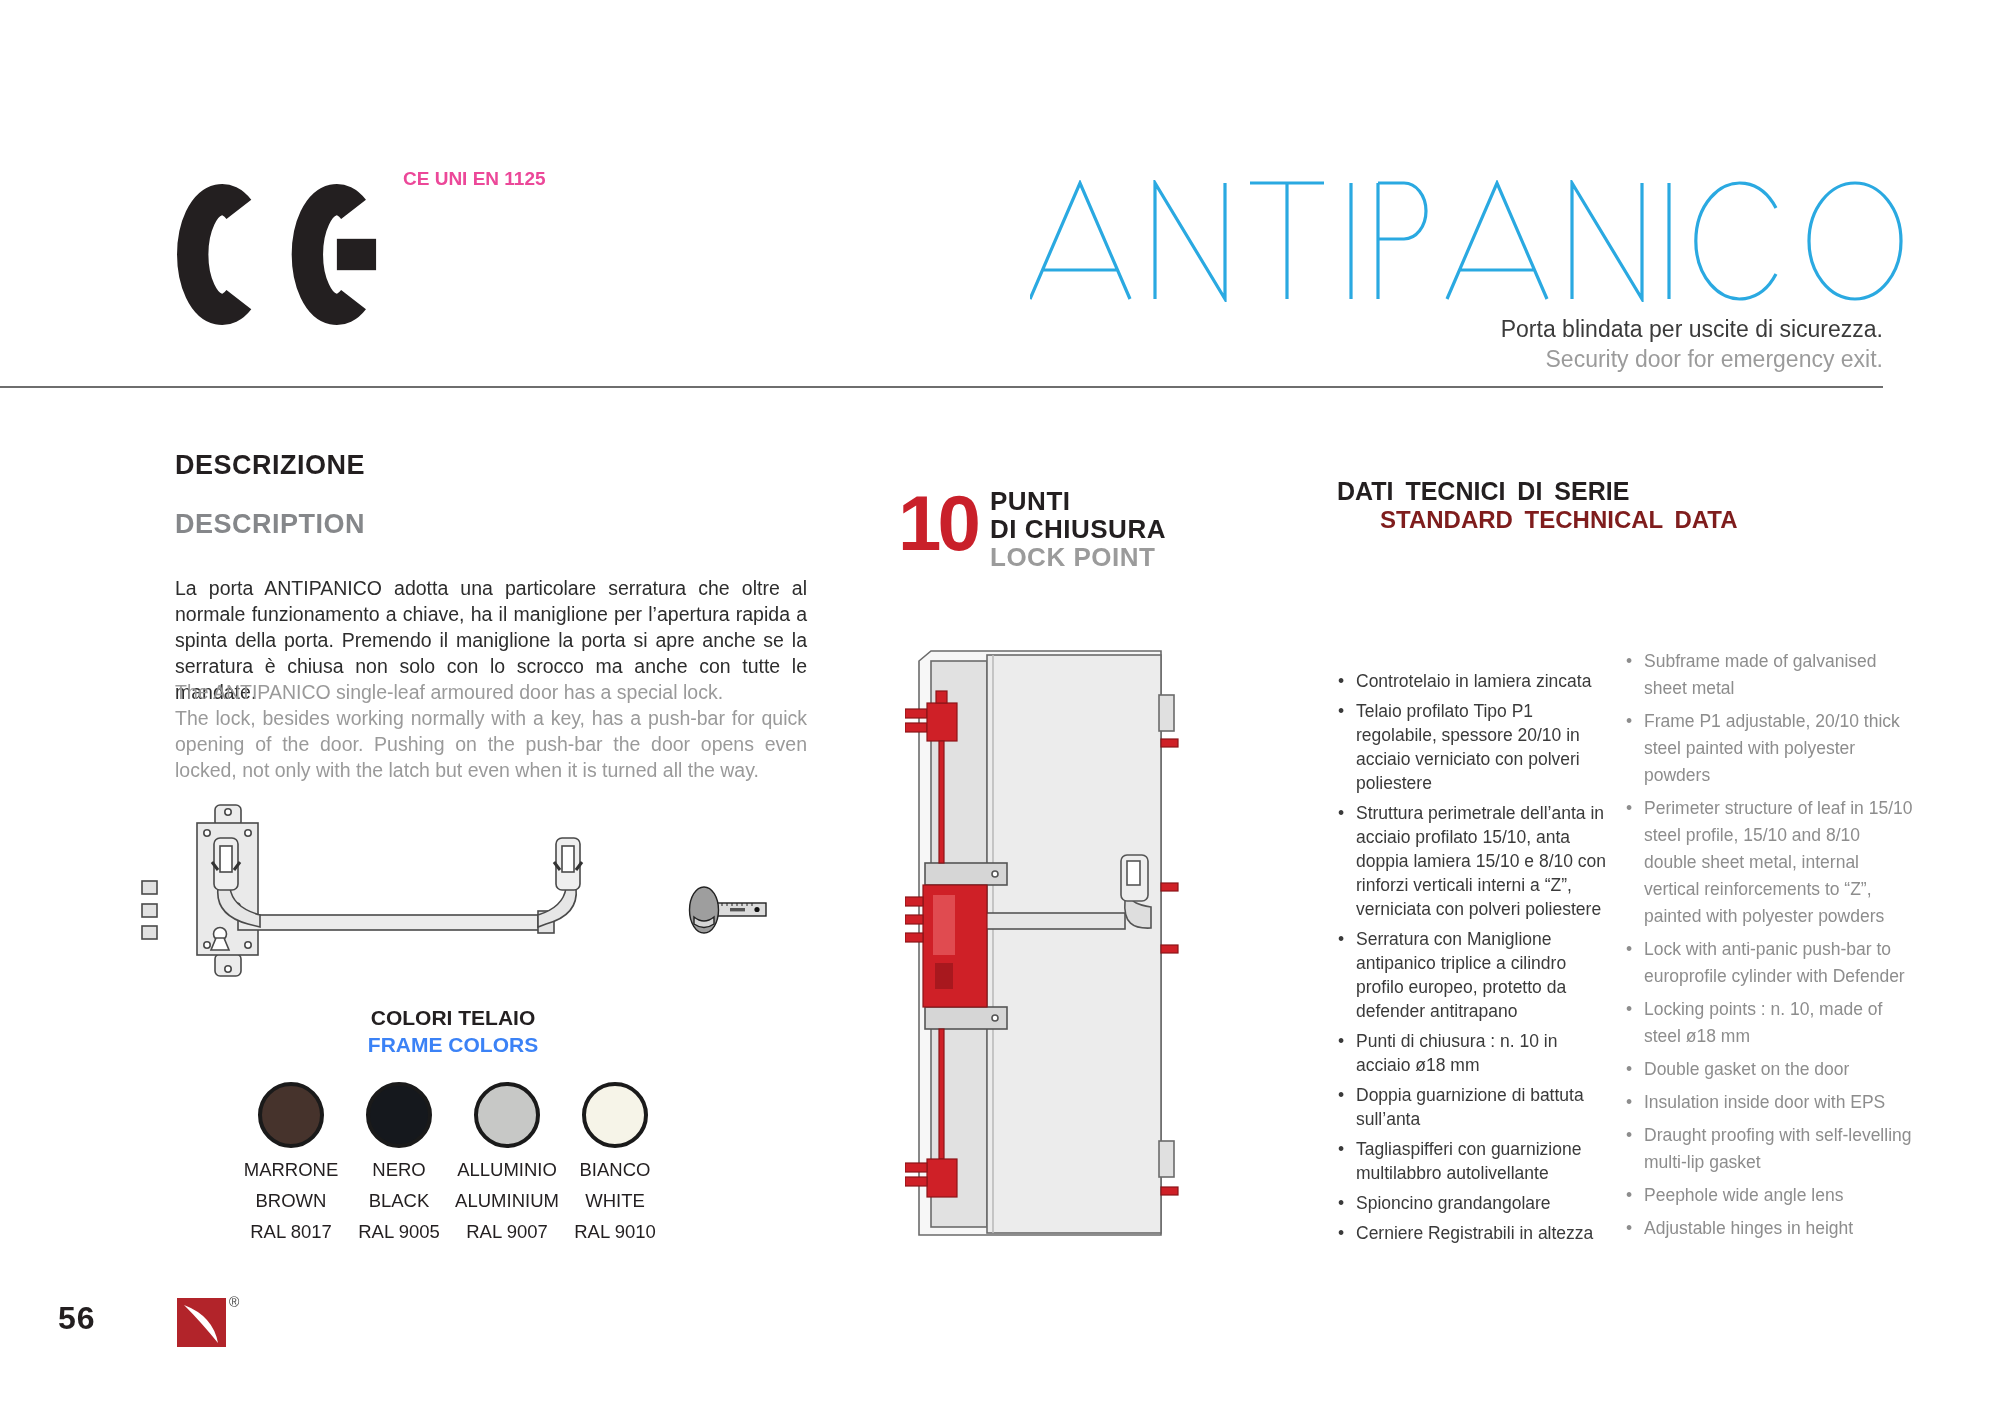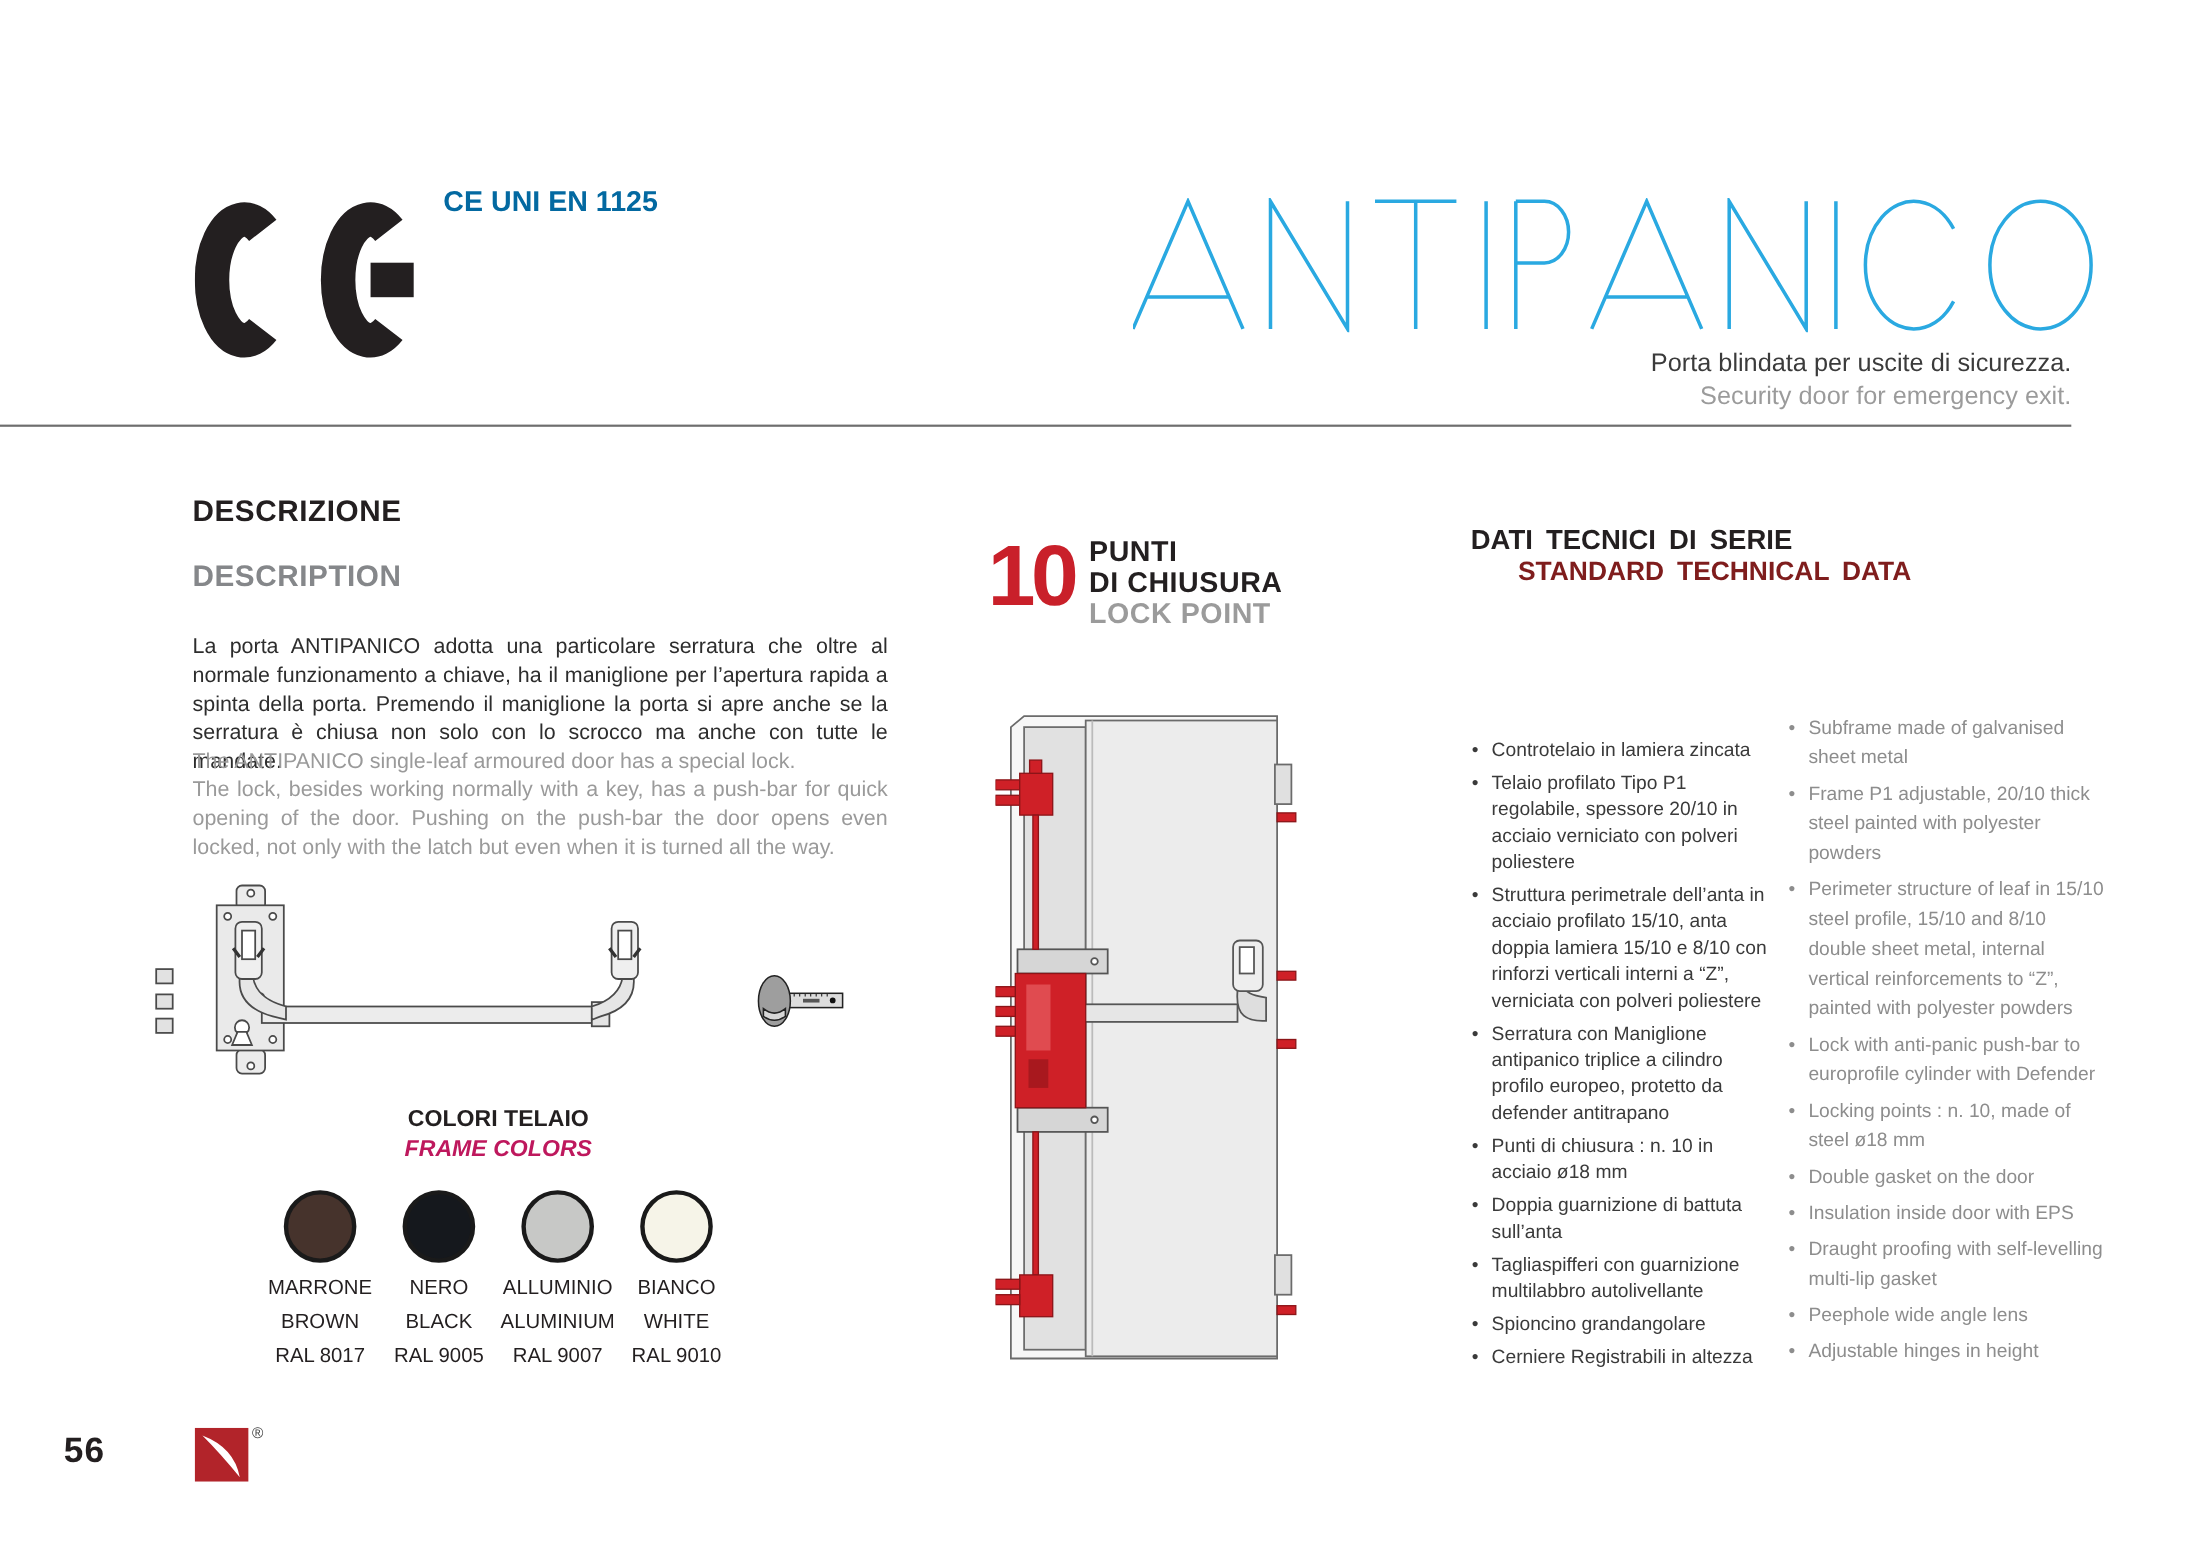--- a/index.html
+++ b/index.html
@@ -1,38 +1,38 @@
 <!DOCTYPE html>
 <html style="--blue: #2aa9e1; --red: #c9202a; --logo-red: #b2242a; --draw-red: #cf2027; --line-gray: #6e6e6e;"><head>
 <meta charset="utf-8">
 <style>
   html,body{margin:0;padding:0;background:#ffffff;}
   #page{position:relative;width:2000px;height:1412px;background:#fff;overflow:hidden;
         font-family:"Liberation Sans",sans-serif;color:#231f20;}
   .abs{position:absolute;}
 
   
-  #ce-label{left:403px;top:168px;font-size:26px;font-weight:bold;letter-spacing:0px;color:#0369a1;}
+  #ce-label{left:403px;top:168px;font-size:19px;font-weight:bold;letter-spacing:0px;color:#ec4899;}
   #title-svg{left:1030px;top:180px;}
   #subtitle-it{right:117px;top:316px;font-size:23px;color:#3b3b3b;}
   #subtitle-en{right:117px;top:346px;font-size:23px;color:#9b9b9b;}
   #divider{left:0;top:386px;width:1883px;height:2px;background:#6e6e6e;}
 
   
   #h-descr-it{left:175px;top:450px;font-size:27px;font-weight:bold;letter-spacing:.5px;color:#231f20;}
   #h-descr-en{left:175px;top:509px;font-size:27px;font-weight:bold;letter-spacing:.5px;color:#85878a;}
   #body-it{left:175px;top:575px;width:632px;font-size:19.5px;line-height:26px;text-align:justify;color:#2d2d2d;}
   #body-en{left:175px;top:679px;width:632px;font-size:19.5px;line-height:26px;color:#9a9a9a;}
   #body-en .just{text-align:justify;}
 
   #panicbar-svg{left:140px;top:798px;}
   #key-svg{left:688px;top:885px;}
 
   #colors-h-it{left:255px;top:1006px;width:396px;text-align:center;font-size:21px;font-weight:bold;color:#231f20;}
-  #colors-h-en{left:255px;top:1033px;width:396px;text-align:center;font-size:21px;font-weight:bold;color:#be185d;font-style:italic;}
+  #colors-h-en{left:255px;top:1033px;width:396px;text-align:center;font-size:21px;font-weight:bold;color:#3b82f6;}
   #swatches{left:243px;top:1082px;width:420px;display:flex;justify-content:space-between;}
   .swatch{width:96px;display:flex;flex-direction:column;align-items:center;}
   .swatch .dot{width:58px;height:58px;border-radius:50%;border:4px solid #1a1a1a;box-sizing:content-box;}
   .swatch .lbl{margin-top:6px;font-size:18.5px;line-height:31px;color:#231f20;text-align:center;white-space:nowrap;}
 
   
   #ten{left:898px;top:478px;font-size:78px;font-weight:bold;letter-spacing:-4px;color:var(--red);}
   #lockpoint{left:990px;top:487px;font-size:26px;font-weight:bold;line-height:28px;letter-spacing:.5px;}
   #lockpoint .g{color:#9b9b9b;}
   #door-svg{left:905px;top:645px;}

